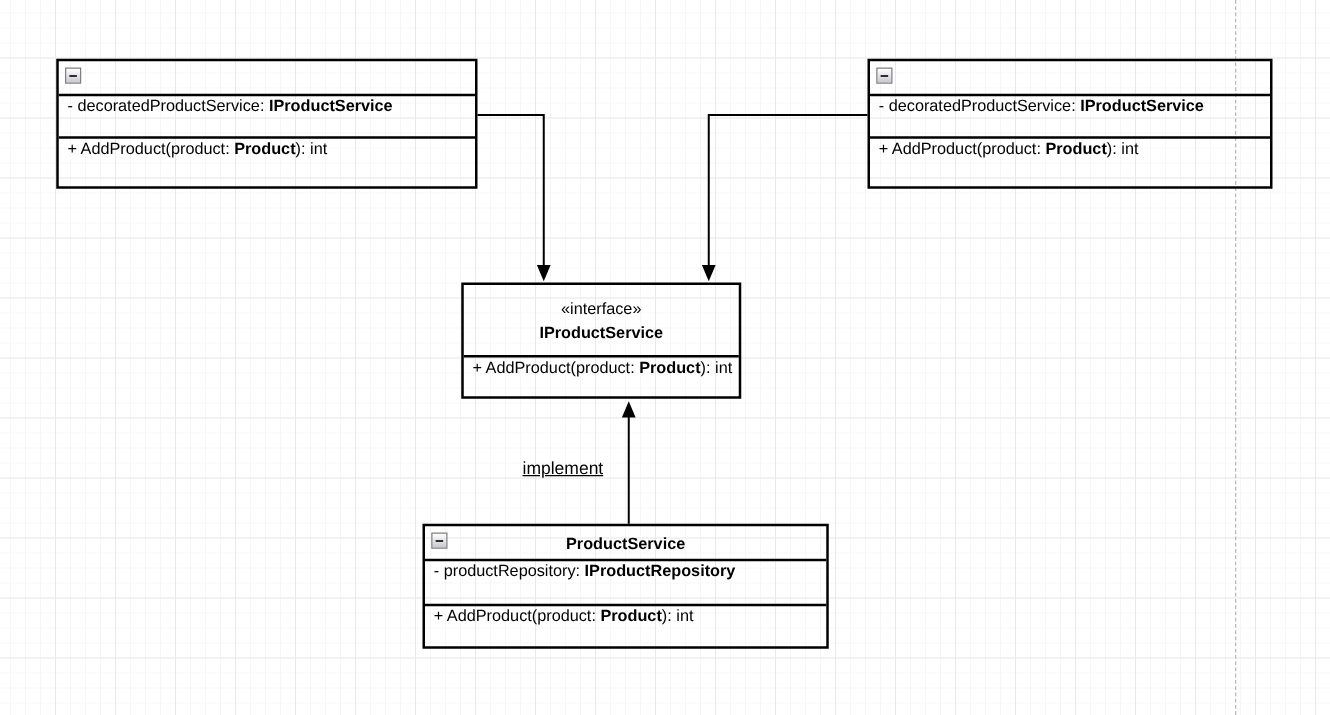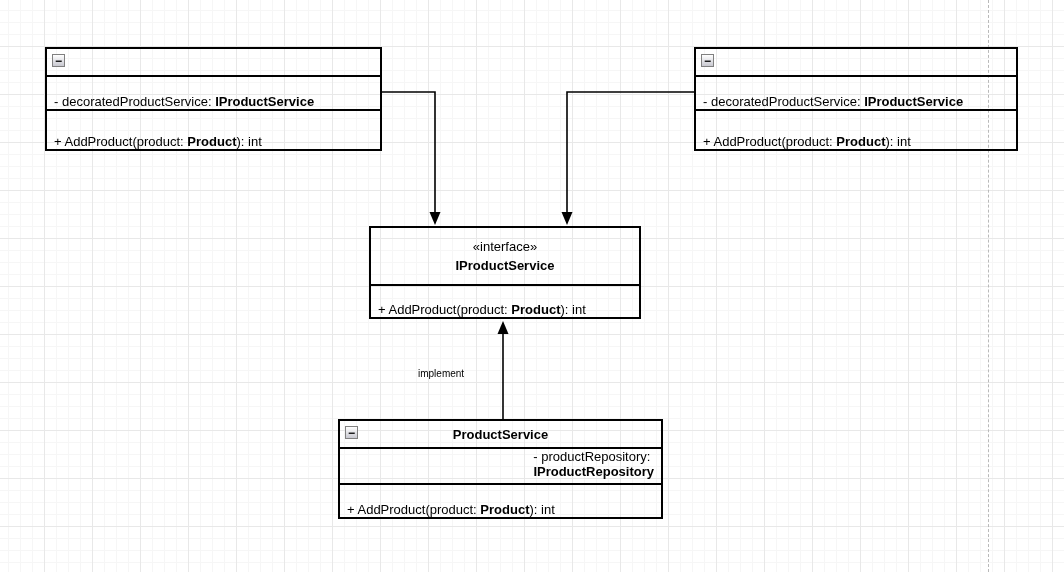--- a/index.html
+++ b/index.html
@@ -47,21 +47,21 @@
   .uml-title-stack {
     display: flex;
     flex-direction: column;
     align-items: center;
     justify-content: center;
     line-height: 19px;
   }
   .uml-row {
     border-top: 2px solid #000000;
     display: flex;
-    align-items: flex-end;
+    align-items: flex-start;
     padding: 0 7px;
     box-sizing: border-box;
   }
   .seg { white-space: pre; }
   .bold { font-weight: bold; }
   .normal { font-weight: normal; }
   .collapse {
     position: absolute;
     left: 5px;
     top: 5px;
@@ -80,23 +80,24 @@
     cursor: pointer;
   }
   .edge-layer {
     position: absolute;
     left: 0;
     top: 0;
     pointer-events: none;
   }
   .edge-label {
     position: absolute;
-    font-size: 10px;
+    font-size: 14px;
     color: #000000;
     line-height: 16px;
+    text-decoration: underline;
   }
 </style>
 </head>
 <body>
 
 <div id="canvas">
 
   <div class="page-break" style="left:988px;"></div>
 
   <svg class="edge-layer" width="1064" height="572" viewBox="0 0 1064 572">
@@ -141,38 +142,38 @@
         <span class="seg bold">IProductService</span>
         <span class="seg normal"></span>
     </div>
     <div class="uml-row" style="height:40px;">
       <span class="seg normal">+ AddProduct(product: </span>
         <span class="seg bold">Product</span>
         <span class="seg normal">): int</span>
     </div>
   </div>
 
-  <div class="uml-box" style="left:369px; top:226px; width:272px;">
+  <div class="uml-box" style="left:369px; top:226px; width:224px;">
     <div class="uml-title uml-title-stack" style="height:56px;">
       <span class="seg normal">«interface»</span>
       <span class="seg">IProductService</span>
     </div>
     <div class="uml-row" style="height:33px;">
       <span class="seg normal">+ AddProduct(product: </span>
         <span class="seg bold">Product</span>
         <span class="seg normal">): int</span>
     </div>
   </div>
 
   <div class="uml-box" style="left:338px; top:419px; width:325px;">
     <div class="uml-title" style="height:26px;">
       <span class="collapse">−</span>
       <span class="seg">ProductService</span>
     </div>
-    <div class="uml-row" style="height:36px;flex-direction:column;">
+    <div class="uml-row" style="height:36px;">
       <span class="seg normal">- productRepository: </span>
         <span class="seg bold">IProductRepository</span>
         <span class="seg normal"></span>
     </div>
     <div class="uml-row" style="height:34px;">
       <span class="seg normal">+ AddProduct(product: </span>
         <span class="seg bold">Product</span>
         <span class="seg normal">): int</span>
     </div>
   </div>

